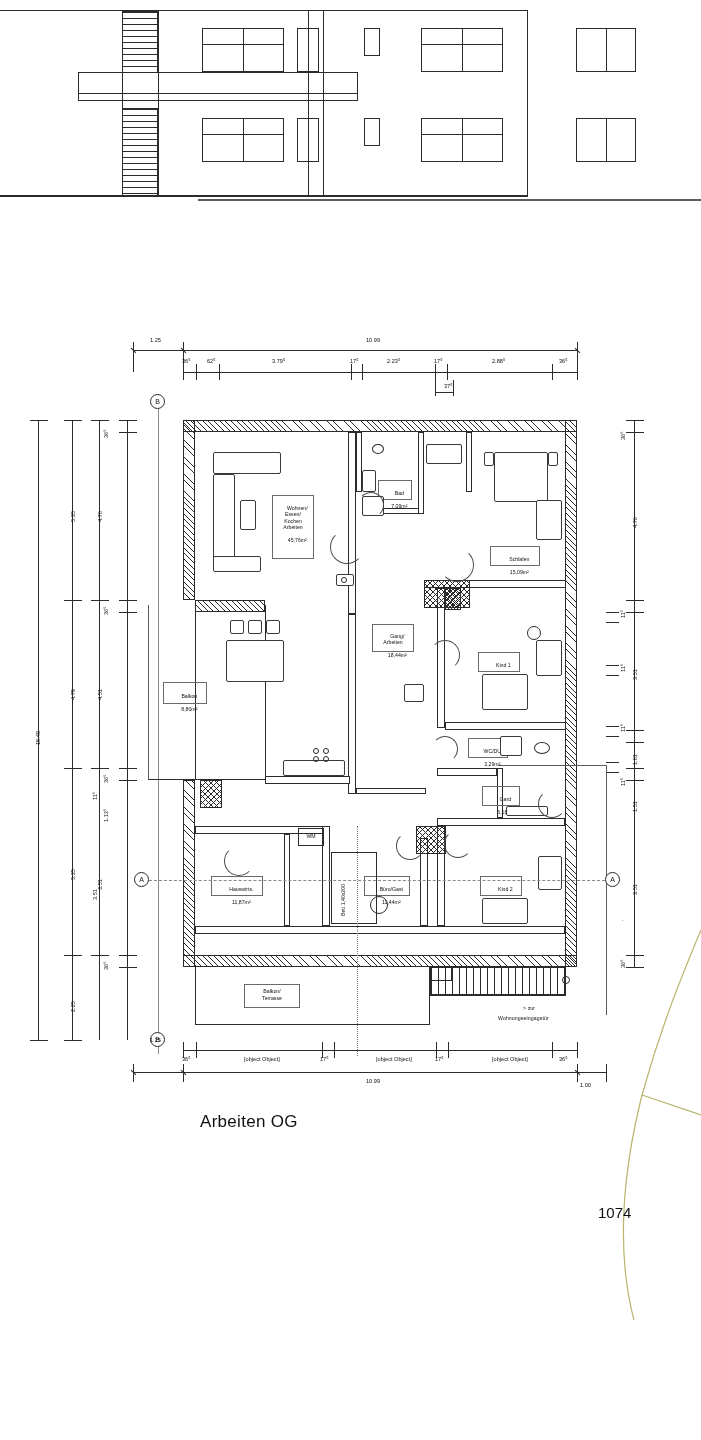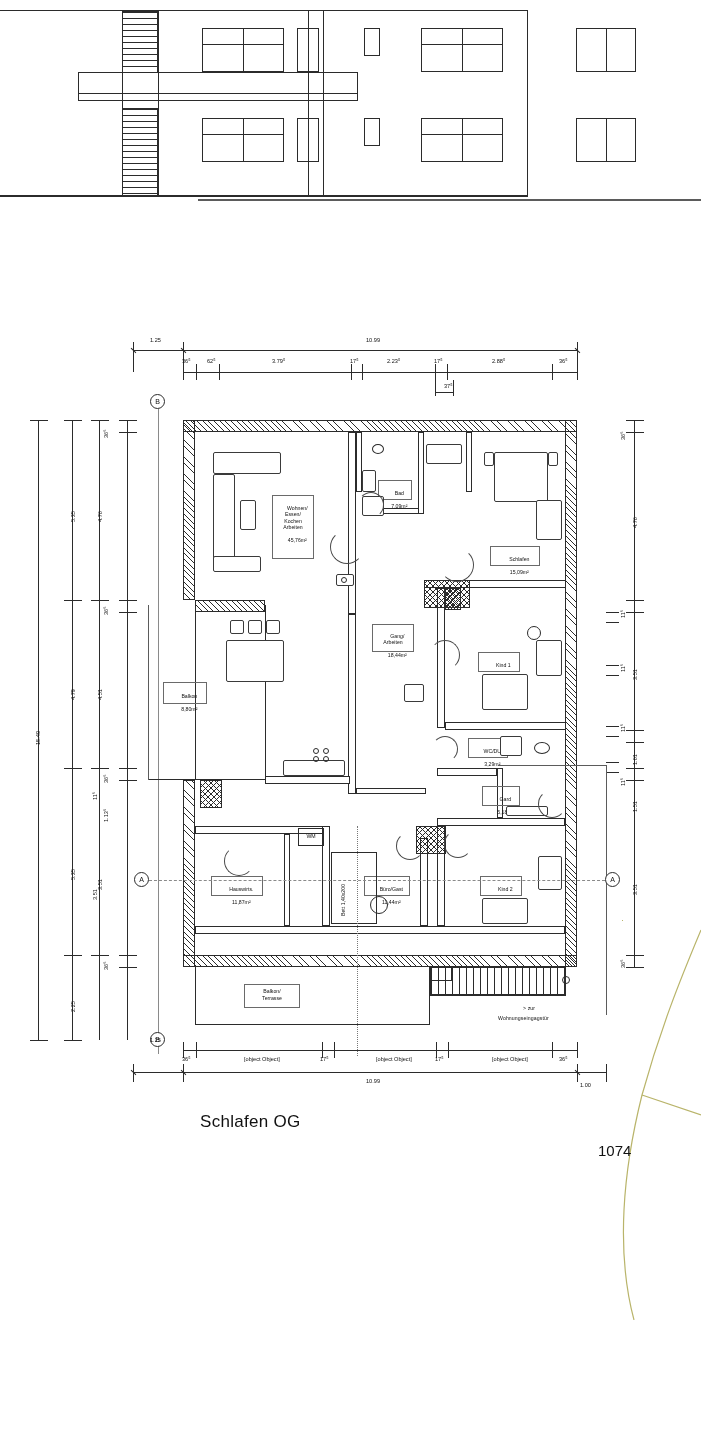--- a/index.html
+++ b/index.html
@@ -559,22 +559,22 @@
       <div class="ln vl" style="left:606px;top:1064px;height:18px;"></div>
       <div class="ln hl" style="left:577px;top:1072px;width:29px;"></div>
       <div class="tick" style="left:130px;top:1072px;"></div>
       <div class="tick" style="left:180px;top:1072px;"></div>
       <div class="tick" style="left:574px;top:1072px;"></div>
       <div class="dimtxt" style="left:150px;top:1037px;">1.25</div>
       <div class="dimtxt" style="left:366px;top:1078px;">10.99</div>
       <div class="dimtxt" style="left:580px;top:1082px;">1.00</div>
     </div>
 
-    <div class="title" style="left:200px;top:1112px;">Schlafen OG</div>
+    <div class="title" style="left:200px;top:1112px;">Arbeiten OG</div>
 
     <div class="lot-line" style="left:622px;top:920px;width:1px;height:1px;"></div>
     <svg style="position:absolute;left:560px;top:920px;width:141px;height:400px;">
       <path d="M 141 10 C 120 60, 100 110, 82 175 C 72 215, 66 250, 64 290 C 62 330, 66 370, 74 400" fill="none" stroke="#b9b46a" stroke-width="1.2"></path>
       <path d="M 82 175 L 141 195" fill="none" stroke="#b9b46a" stroke-width="1.2"></path>
     </svg>
-    <div class="plotnum" style="left:598px;top:1142px;">1074</div>
+    <div class="plotnum" style="left:598px;top:1204px;">1074</div>
   </div>
 </div>
 
 </body></html>

